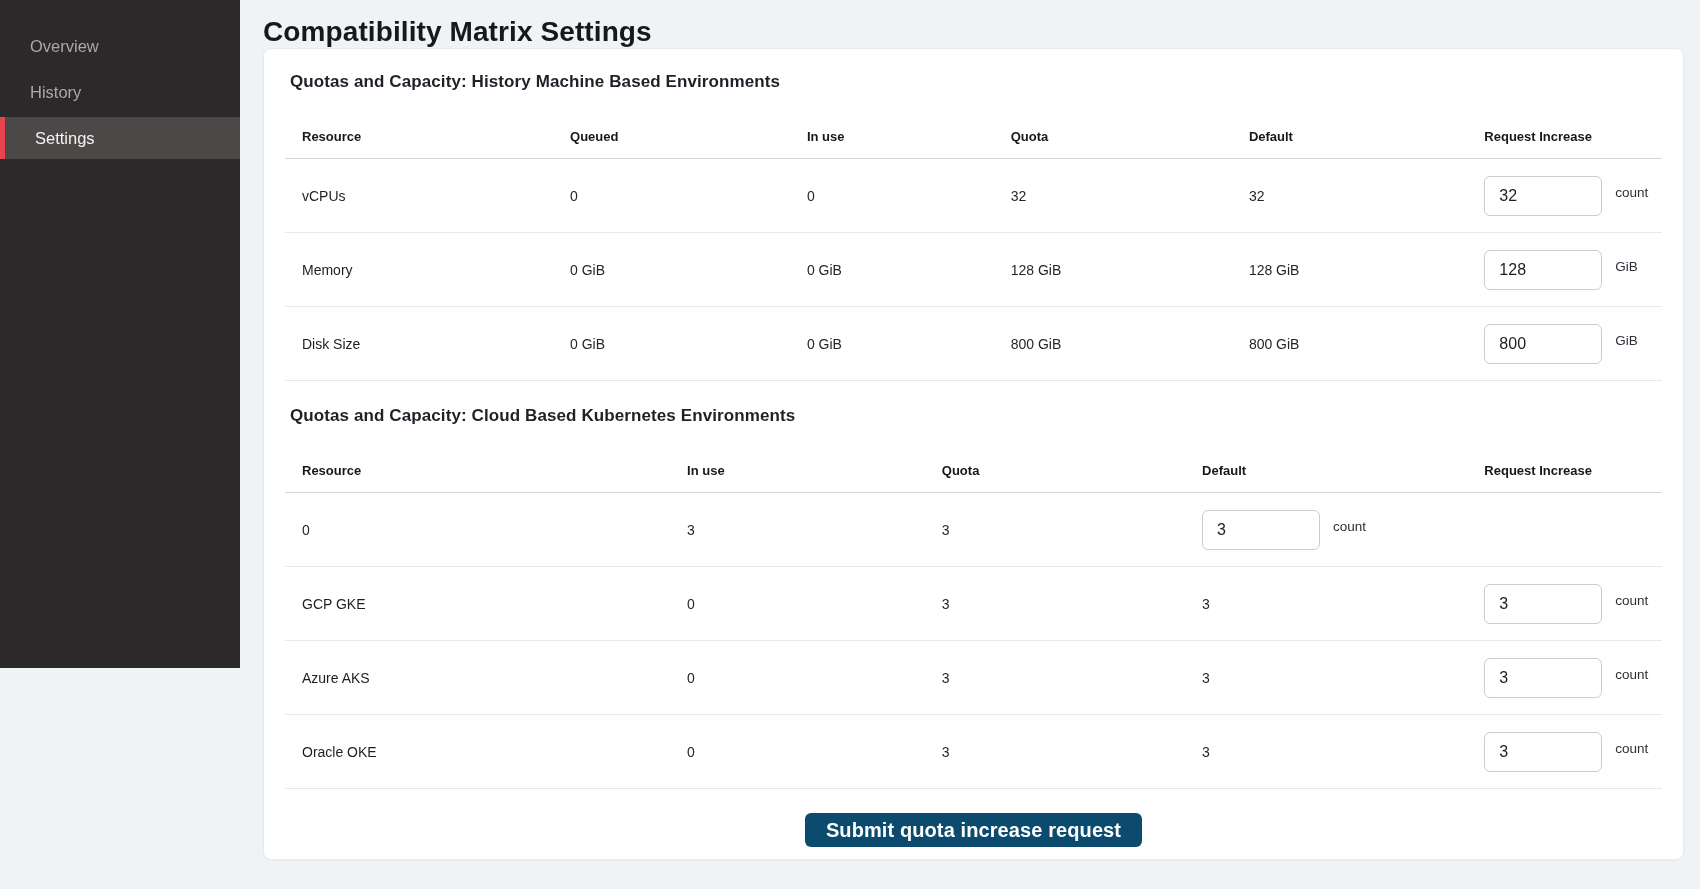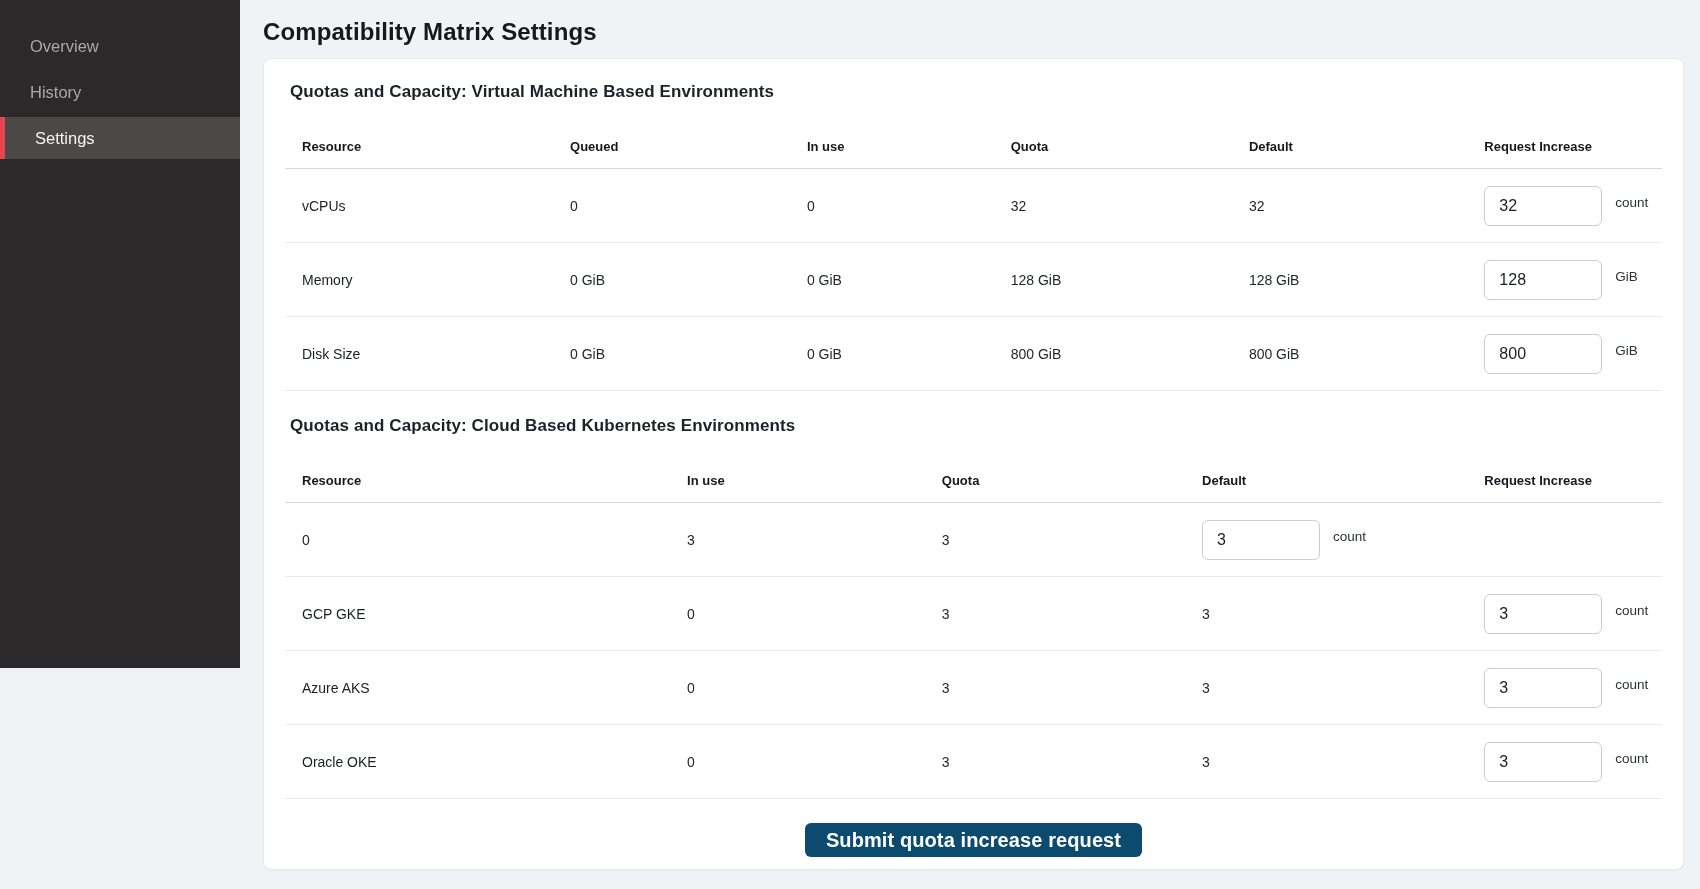--- a/index.html
+++ b/index.html
@@ -26,22 +26,22 @@
   }
   .nav-item.active {
     background: #4b4848;
     color: #f4f2f2;
     border-left: 5px solid #e8434f;
   }
 
   
   .main { flex: 1; padding: 18px 16px 0 23px; }
   h1.page-title {
-    font-size: 24px; font-weight: 700; color: #15181c;
-    line-height: 28px; margin-bottom: 12px;
+    font-size: 28px; font-weight: 700; color: #15181c;
+    line-height: 28px; margin-bottom: 2px;
     letter-spacing: 0.1px;
   }
   .card {
     background: #ffffff;
     border: 1px solid #e7eaec;
     border-radius: 8px;
     box-shadow: 0 1px 2px rgba(0,0,0,0.03);
     padding: 22px 21px 16px 21px;
     height: 812px;
   }
@@ -109,21 +109,21 @@
       <span>Settings</span>
     </div>
   </nav>
 
   <main class="main">
     <h1 class="page-title">Compatibility Matrix Settings</h1>
 
     <div class="card">
 
       <div class="section-title-row">
-        <span class="section-title">Quotas and Capacity: Virtual Machine Based Environments</span>
+        <span class="section-title">Quotas and Capacity: History Machine Based Environments</span>
       </div>
 
       <div class="table">
         <div class="thead vm-grid">
           <div class="hcell">Resource</div>
           <div class="hcell">Queued</div>
           <div class="hcell">In use</div>
           <div class="hcell">Quota</div>
           <div class="hcell">Default</div>
           <div class="hcell">Request Increase</div>

